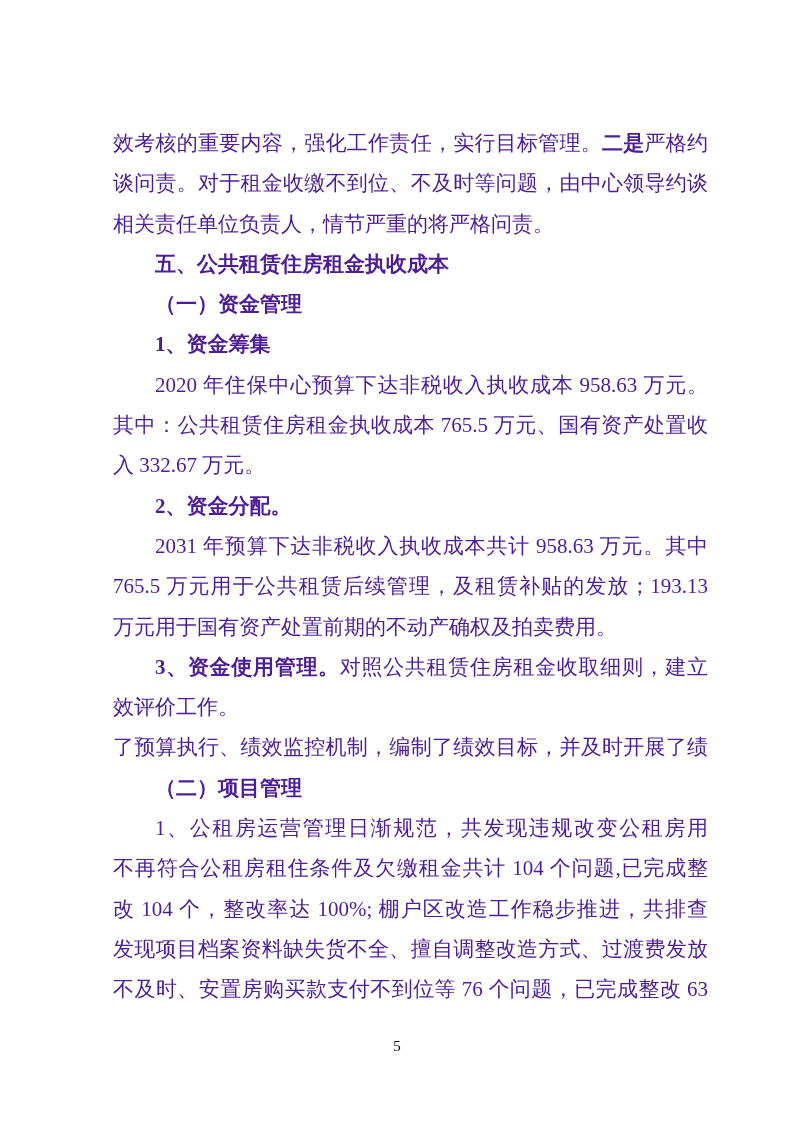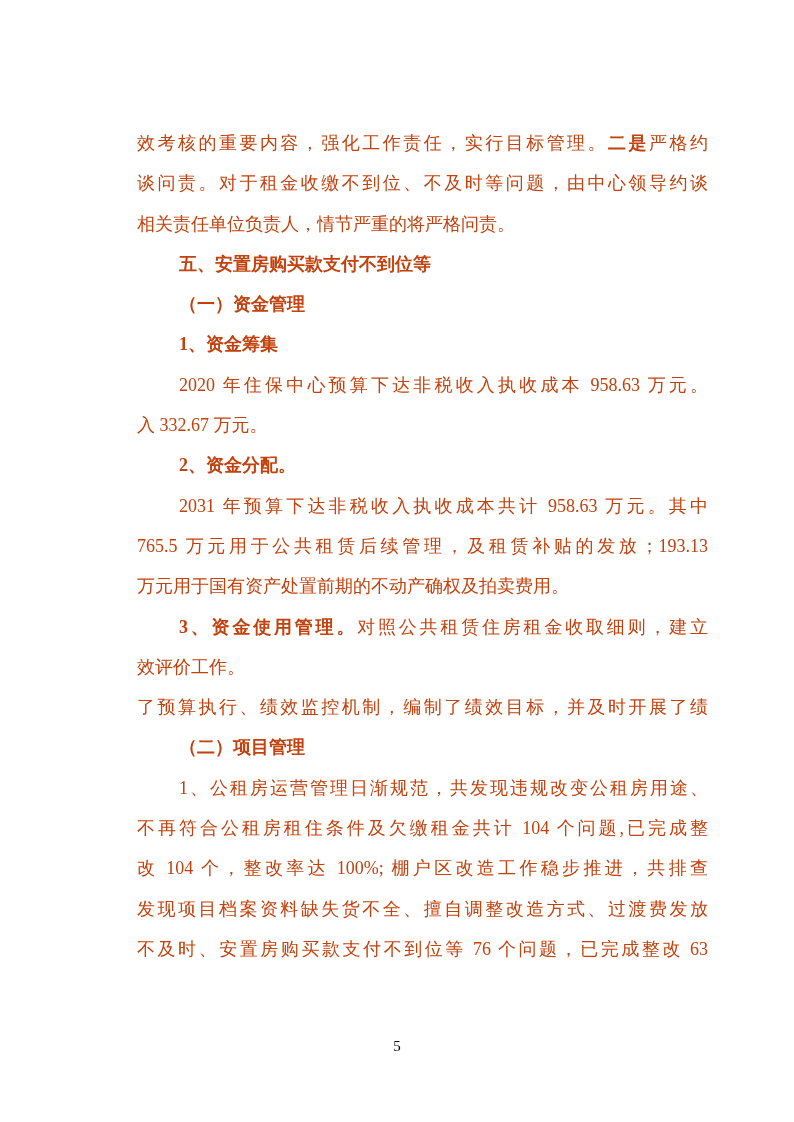--- a/index.html
+++ b/index.html
@@ -18,25 +18,24 @@
   }
   .content {
     position: absolute;
     left: 113px;
     top: 123px;
     width: 595px;
   }
   .line {
     height: 40.3px;
     line-height: 40.3px;
-    font-size: 18px;
+    font-size: 21px;
     overflow: hidden;
     text-align: left;
-    color: #c2410c;
-    margin-left: 24px;
+    color: #4c1d95;
   }
   .line.just {
     text-align: justify;
     text-align-last: justify;
   }
   .line.ind {
     padding-left: 42px;
   }
   .line.h1 {
     font-family: "Liberation Sans", "DejaVu Sans", sans-serif;
@@ -61,24 +60,25 @@
   }
 </style>
 </head>
 <body>
 
 <div class="page">
   <div class="content">
       <div class="line body just"><span>效考核的重要内容，强化工作责任，实行目标管理。</span><span class="bold">二是</span><span>严格约</span></div>
       <div class="line body just"><span>谈问责。对于租金收缴不到位、不及时等问题，由中心领导约谈</span></div>
       <div class="line body"><span>相关责任单位负责人，情节严重的将严格问责。</span></div>
-      <div class="line h1 ind"><span class="bold">五、安置房购买款支付不到位等</span></div>
+      <div class="line h1 ind"><span class="bold">五、公共租赁住房租金执收成本</span></div>
       <div class="line h2 ind"><span class="bold">（一）资金管理</span></div>
       <div class="line h2 ind"><span class="bold">1、资金筹集</span></div>
       <div class="line body just ind"><span>2020 年住保中心预算下达非税收入执收成本 958.63 万元。</span></div>
+      <div class="line body just"><span>其中：公共租赁住房租金执收成本 765.5 万元、国有资产处置收</span></div>
       <div class="line body"><span>入 332.67 万元。</span></div>
       <div class="line h2 ind"><span class="bold">2、资金分配。</span></div>
       <div class="line body just ind"><span>2031 年预算下达非税收入执收成本共计 958.63 万元。其中</span></div>
       <div class="line body just"><span>765.5 万元用于公共租赁后续管理，及租赁补贴的发放；193.13</span></div>
       <div class="line body"><span>万元用于国有资产处置前期的不动产确权及拍卖费用。</span></div>
       <div class="line body just ind"><span class="bold">3、资金使用管理。</span><span>对照公共租赁住房租金收取细则，建立</span></div>
       <div class="line body"><span>效评价工作。</span></div>
       <div class="line body just"><span>了预算执行、绩效监控机制，编制了绩效目标，并及时开展了绩</span></div>
       <div class="line h2 ind"><span class="bold">（二）项目管理</span></div>
       <div class="line body just ind"><span>1、公租房运营管理日渐规范，共发现违规改变公租房用途、</span></div>

